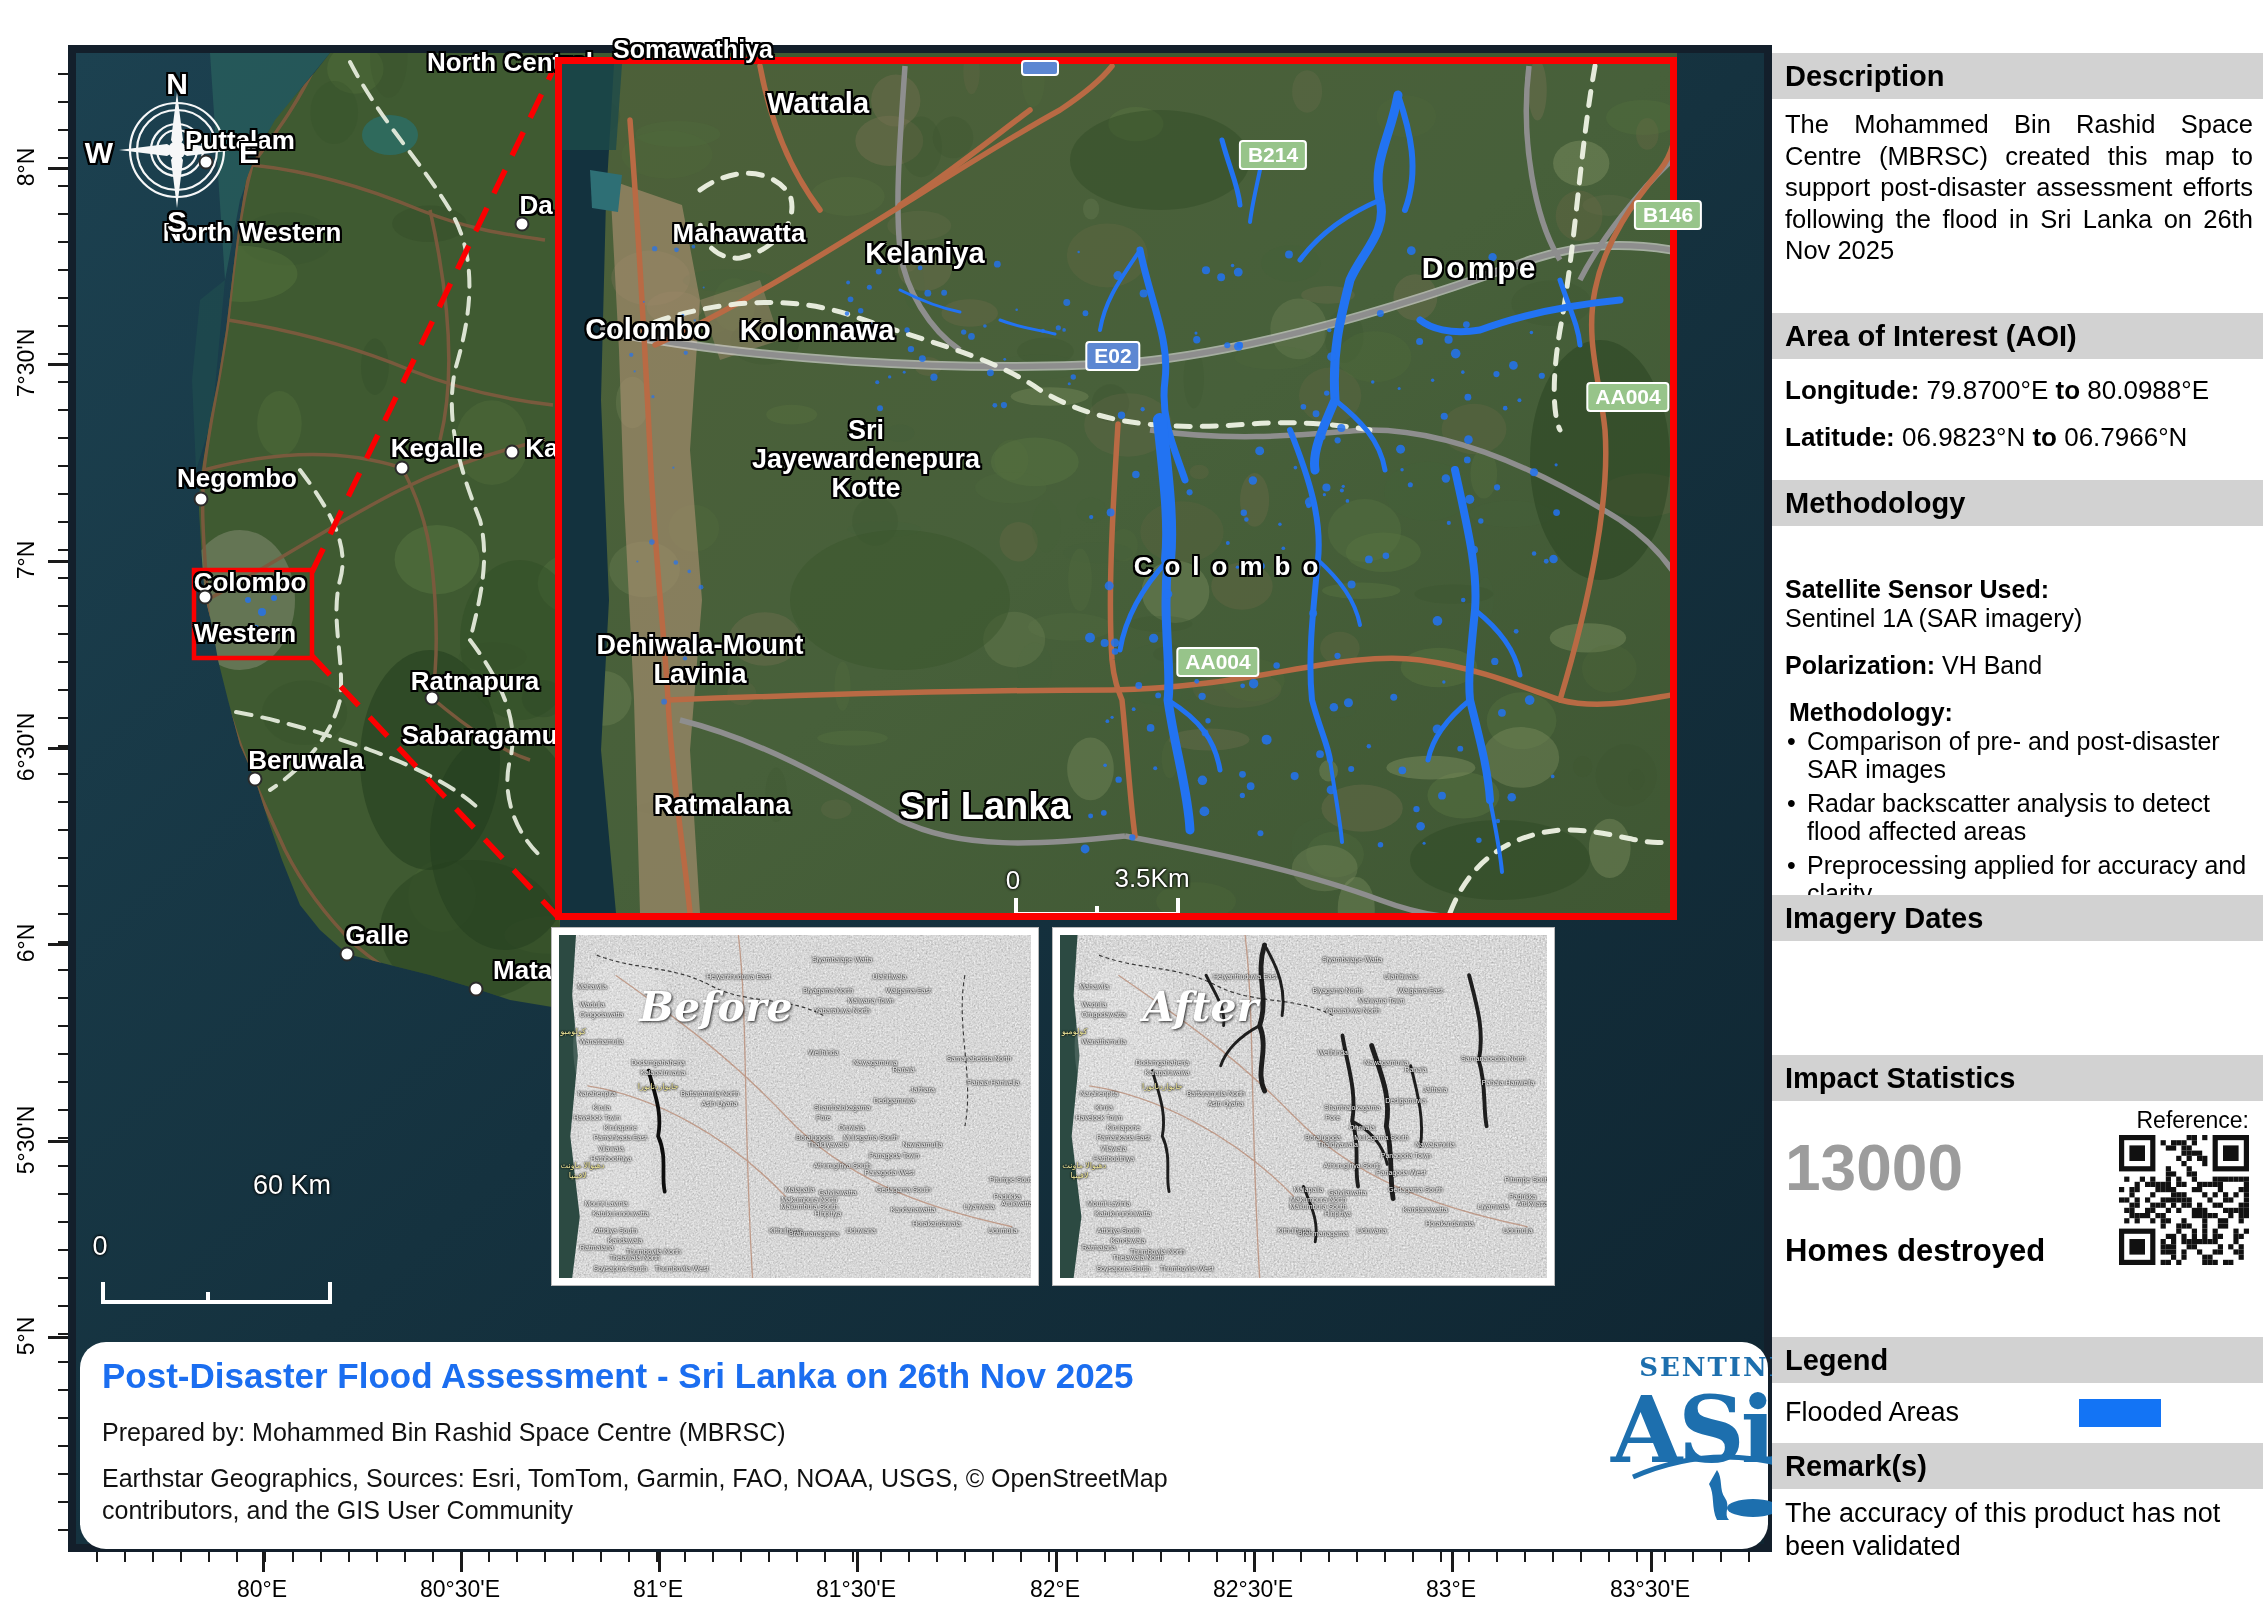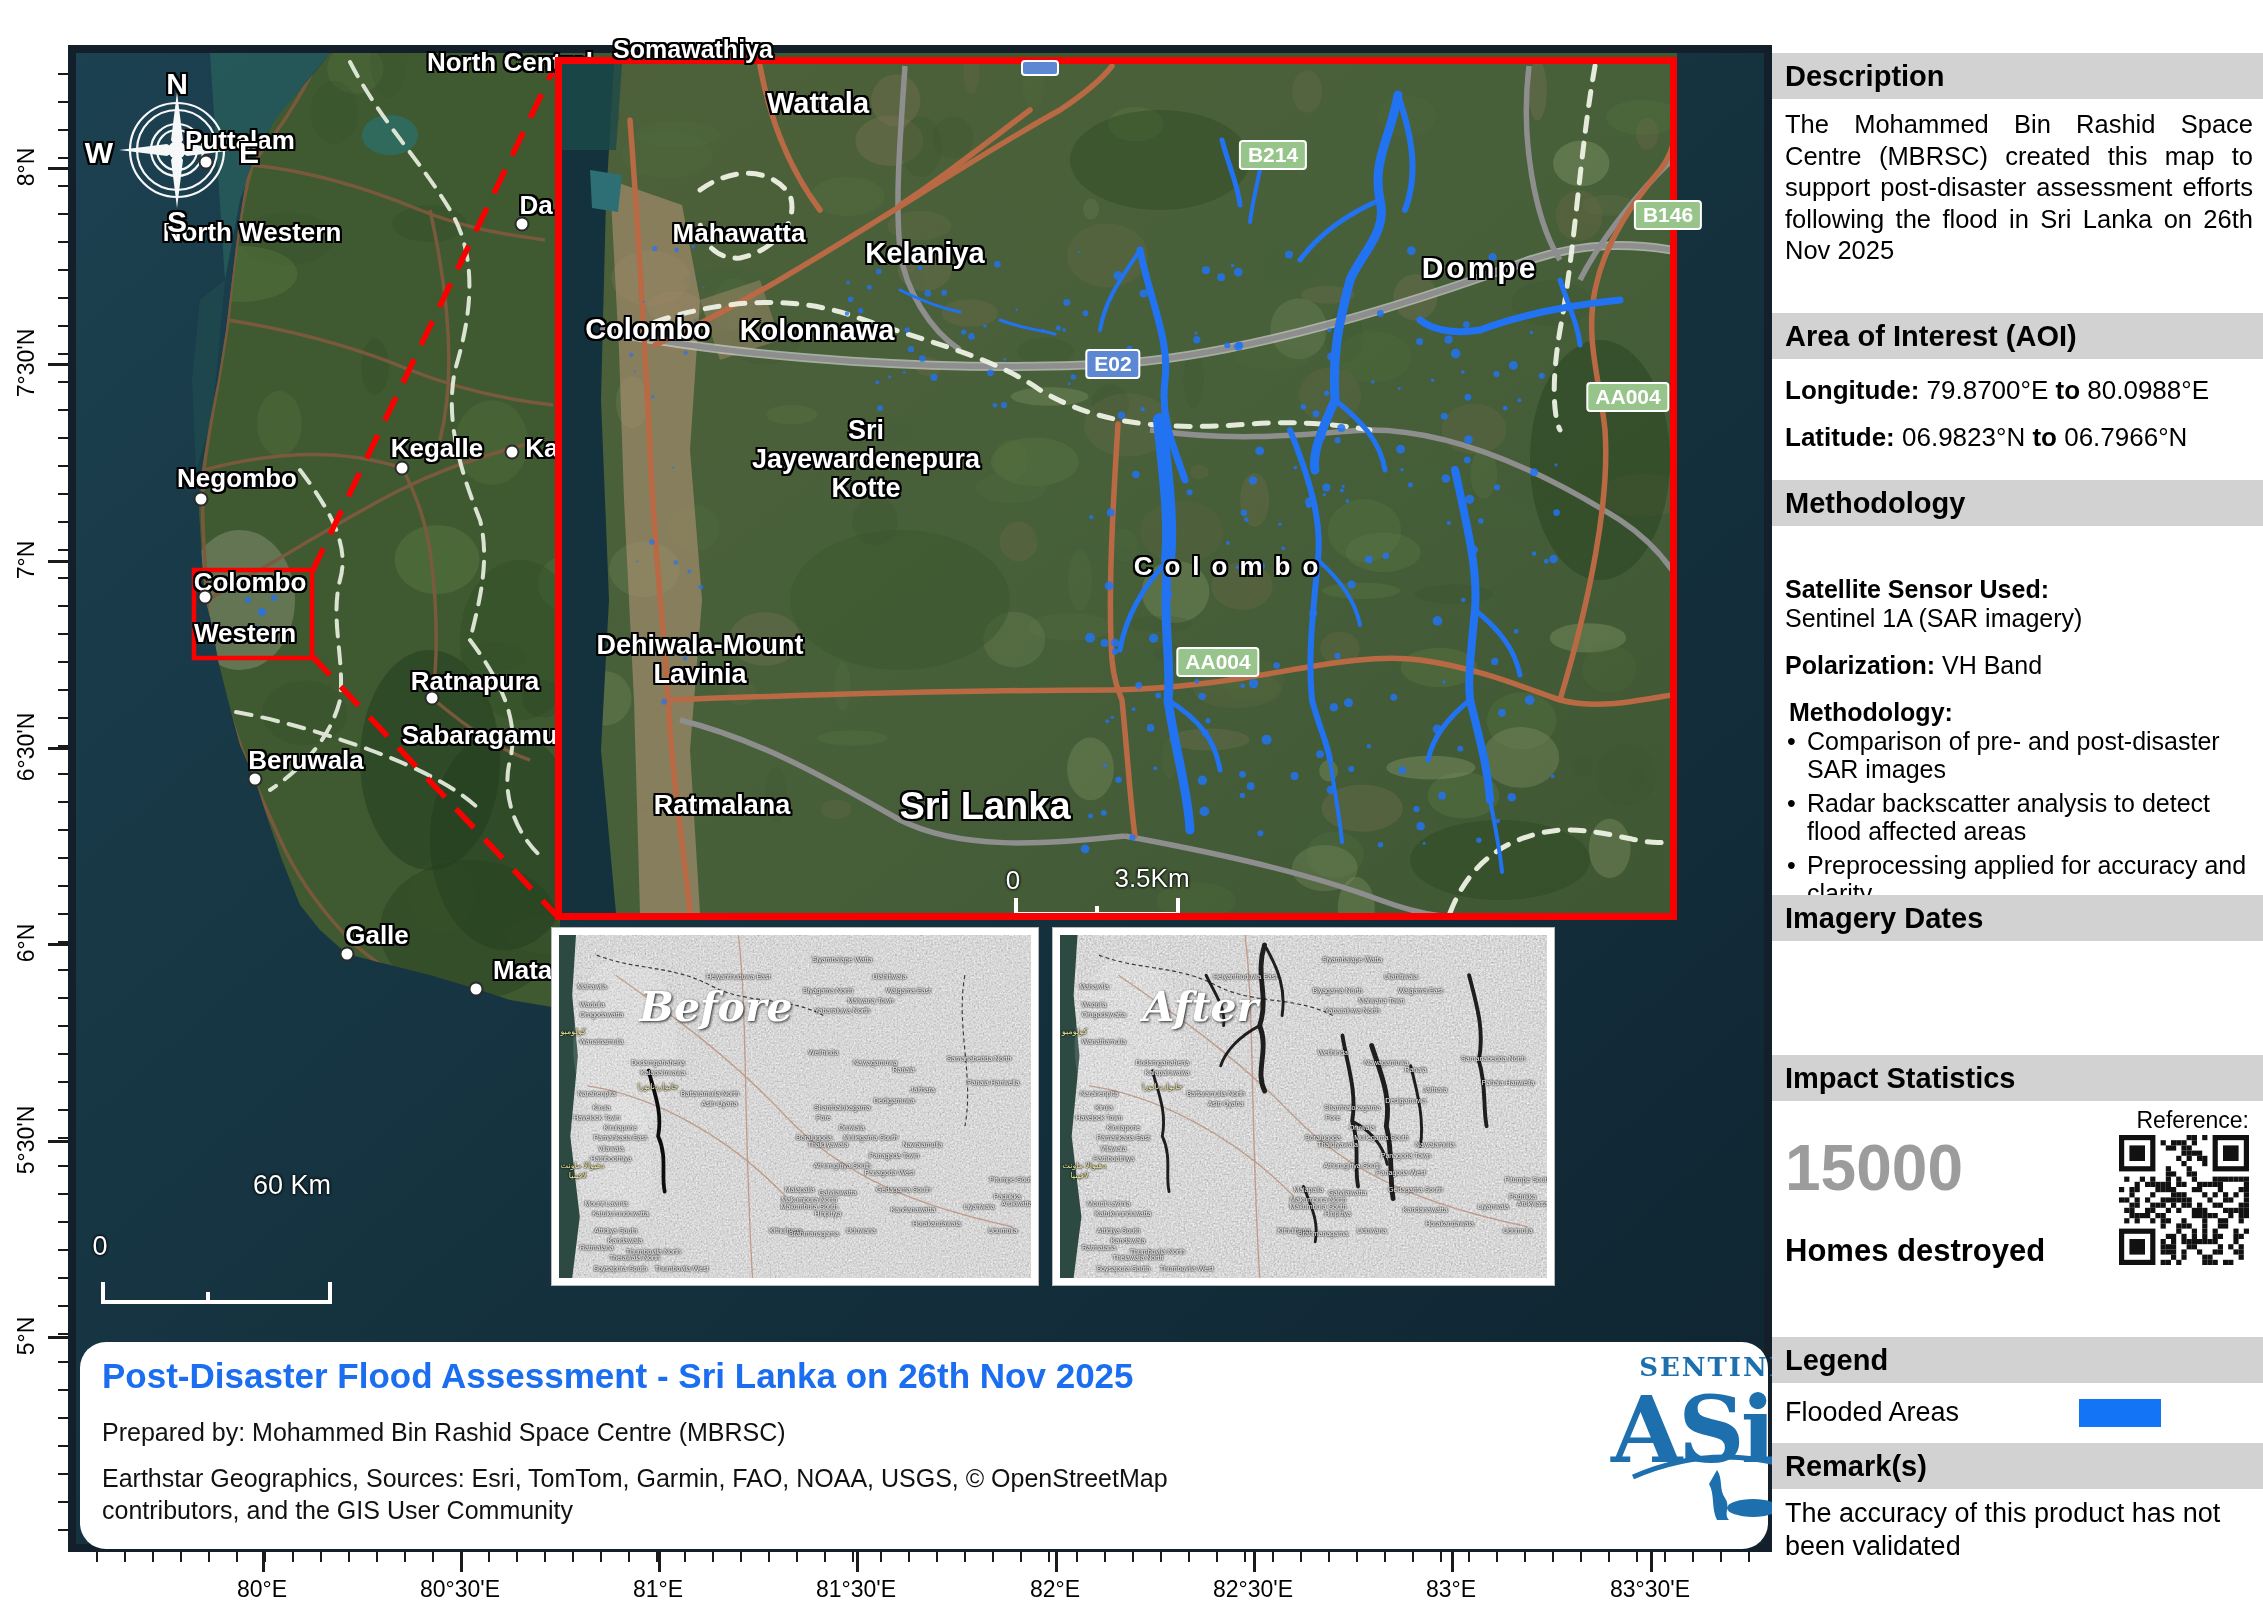--- a/index.html
+++ b/index.html
@@ -704,21 +704,21 @@
         <div>Lavinia</div>
       </div>
       <div class="maplabel" style="left: 722px; top: 806px; font-size: 27px;">
         <div>Ratmalana</div>
       </div>
       <div class="maplabel" style="left: 985px; top: 807px; font-size: 38px;">
         <div>Sri Lanka</div>
       </div>
       <div class="badge green" style="left: 1273px; top: 155px;">B214</div>
       <div class="badge green" style="left: 1668px; top: 215px;">B146</div>
-      <div class="badge blue" style="left: 1113px; top: 364px;">E02</div>
+      <div class="badge blue" style="left: 1113px; top: 356px;">E02</div>
       <div class="badge green" style="left: 1628px; top: 397px;">AA004</div>
       <div class="badge green" style="left: 1218px; top: 662px;">AA004</div>
       <div class="badge blue-small" style="left: 1040px; top: 68px;"></div>
     </div>
   <div class="lbl-layer">
     <div class="sb-txt" style="left:1013px;top:880px;font-size:26px;">0</div>
     <div class="sb-txt" style="left:1152px;top:878px;font-size:26px;">3.5Km</div>
   </div>
 
   <div id="sar-before" class="sar-panel">
@@ -1181,21 +1181,21 @@
         <rect x="0" y="0" width="7" height="7" fill="#111"></rect>
         <rect x="1" y="1" width="5" height="5" fill="#fff"></rect>
         <rect x="2" y="2" width="3" height="3" fill="#111"></rect>
         <rect x="18" y="0" width="7" height="7" fill="#111"></rect>
         <rect x="19" y="1" width="5" height="5" fill="#fff"></rect>
         <rect x="20" y="2" width="3" height="3" fill="#111"></rect>
         <rect x="0" y="18" width="7" height="7" fill="#111"></rect>
         <rect x="1" y="19" width="5" height="5" fill="#fff"></rect>
         <rect x="2" y="20" width="3" height="3" fill="#111"></rect>
       </svg>
-    <div class="sb-body" style="top:1086px;font-size:64px;font-weight:bold;color:#9c9c9c;">15000</div>
+    <div class="sb-body" style="top:1086px;font-size:64px;font-weight:bold;color:#9c9c9c;">13000</div>
     <div class="sb-body" style="top:1188px;font-size:31px;font-weight:bold;">Homes destroyed</div>
 
     <div class="sb-h" style="top:1292px;">Legend</div>
     <div class="sb-body" style="top:1352px;font-size:27px;" id="legend-rows">
         <div style="display: flex; align-items: center;">
           <span>Flooded Areas</span>
           <span style="display: inline-block; width: 82px; height: 28px; background: rgb(19, 116, 245); margin-left: 120px;"></span>
         </div>
       </div>
 

